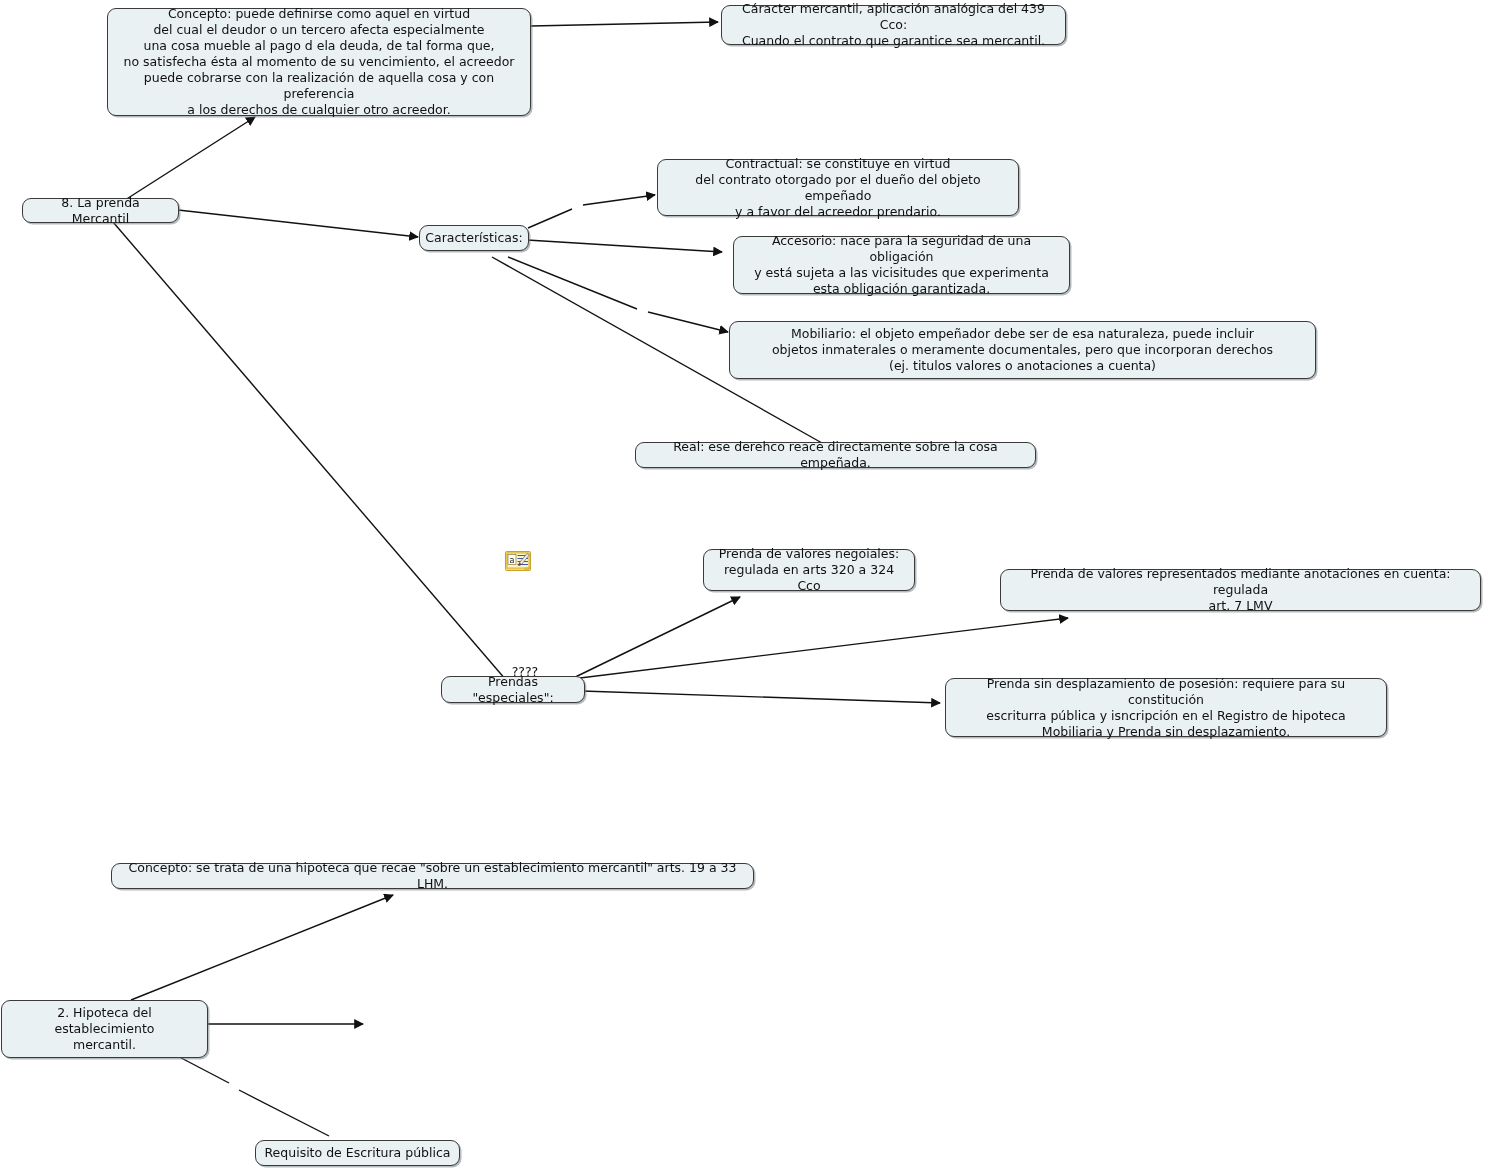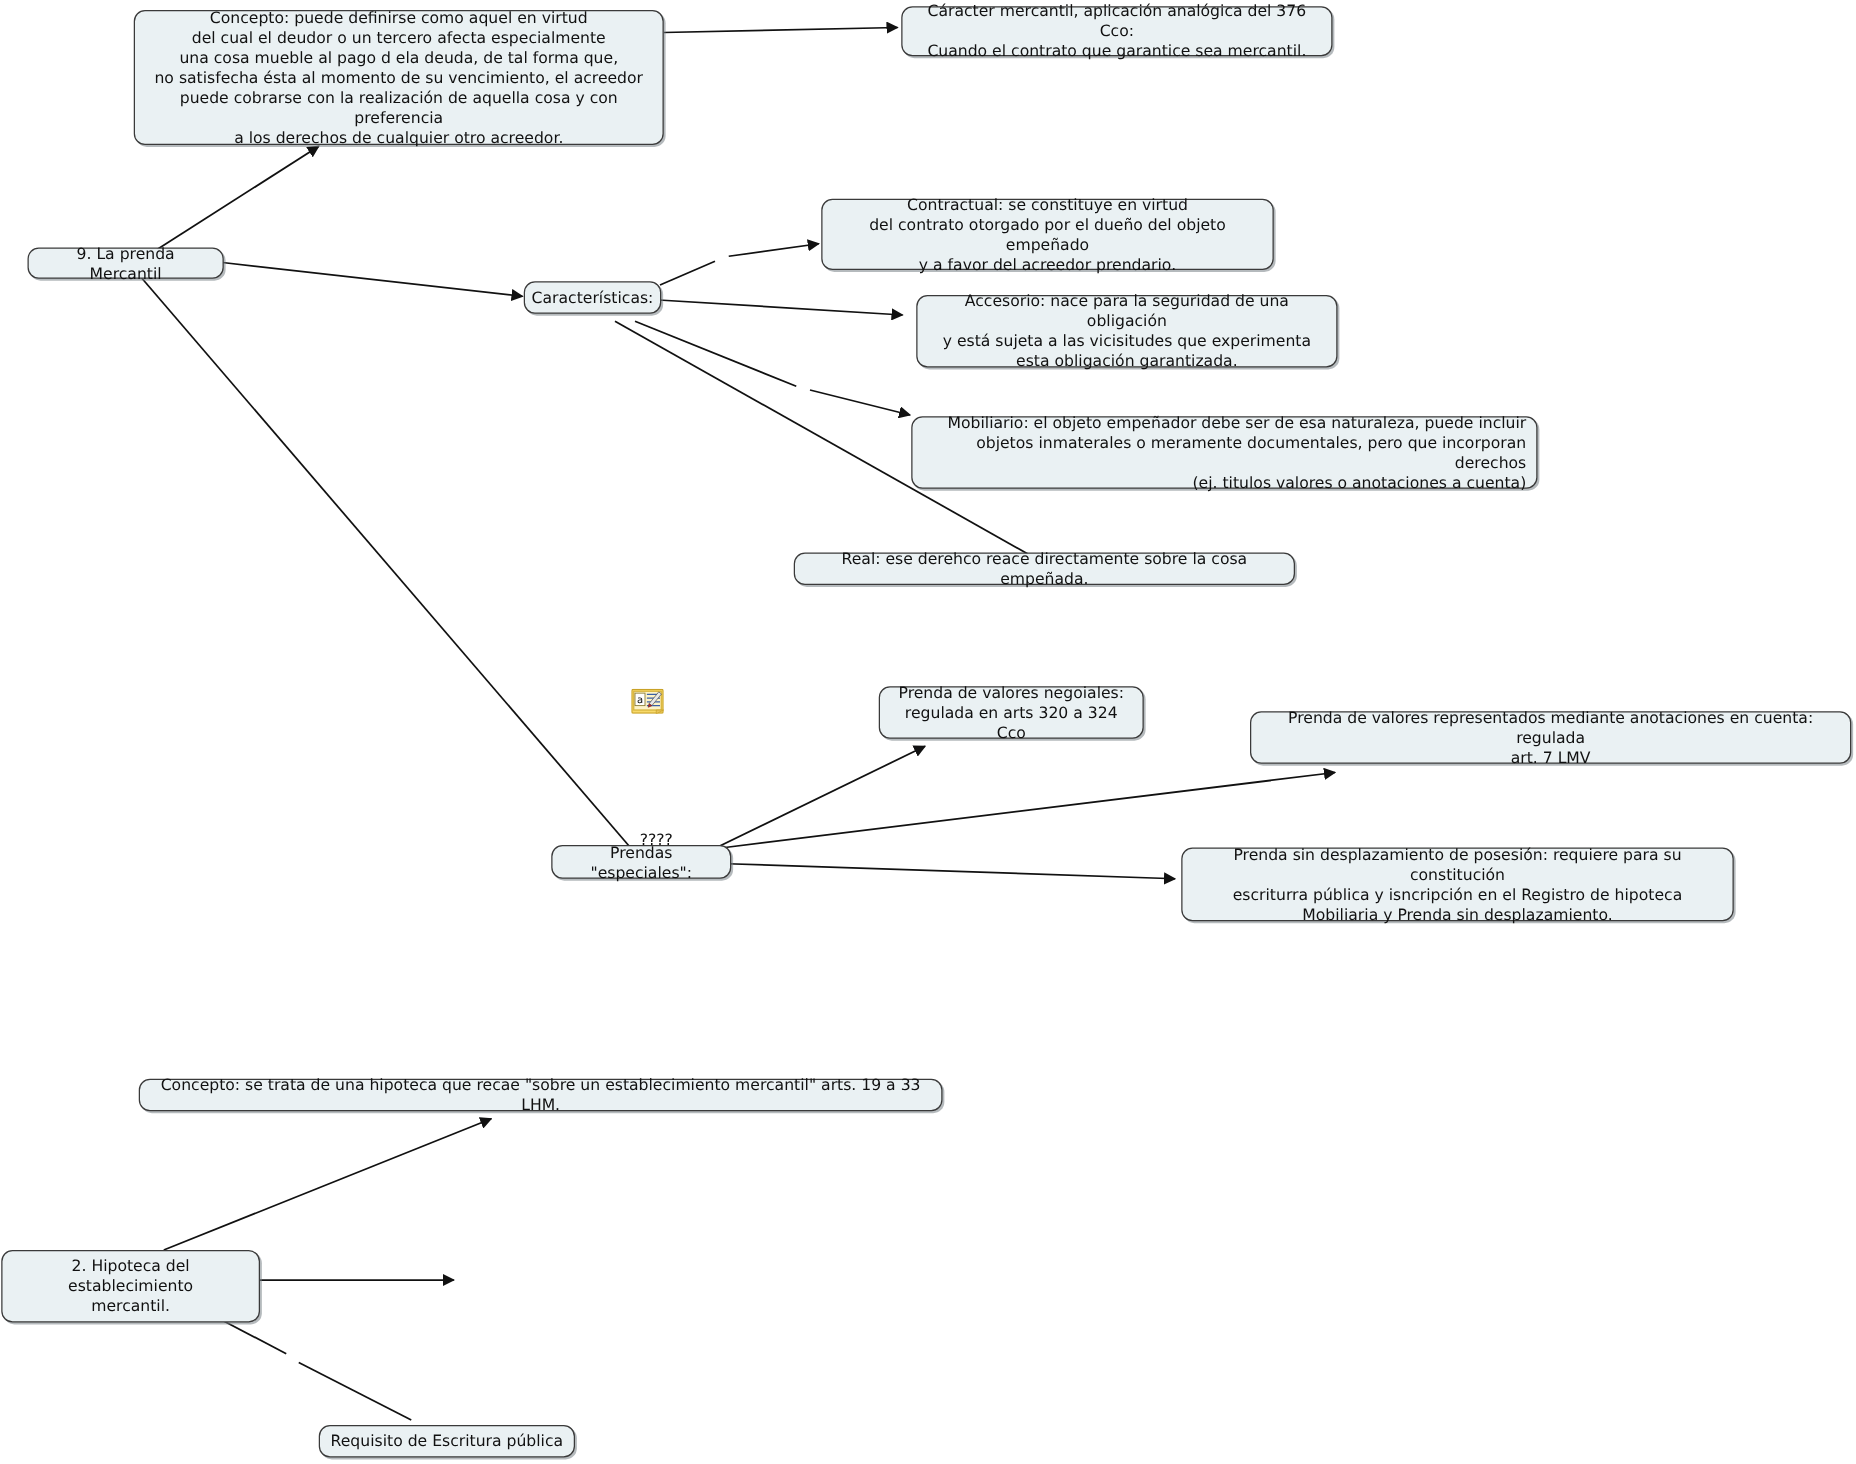--- a/index.html
+++ b/index.html
@@ -107,45 +107,45 @@
   <div class="node" style="left:107px; top:8px; width:424px; height:108px;">
     <span>Concepto: puede definirse como aquel en virtud
 del cual el deudor o un tercero afecta especialmente
 una cosa mueble al pago d ela deuda, de tal forma que,
 no satisfecha ésta al momento de su vencimiento, el acreedor
 puede cobrarse con la realización de aquella cosa y con preferencia
 a los derechos de cualquier otro acreedor.</span>
   </div>
 
   <div class="node" style="left:721px; top:5px; width:345px; height:40px;">
-    <span>Cáracter mercantil, aplicación analógica del 376 Cco:
+    <span>Cáracter mercantil, aplicación analógica del 439 Cco:
 Cuando el contrato que garantice sea mercantil.</span>
   </div>
 
   <div class="node" style="left:22px; top:198px; width:157px; height:25px;">
-    <span>9. La prenda Mercantil</span>
+    <span>8. La prenda Mercantil</span>
   </div>
 
   <div class="node" style="left:419px; top:225px; width:110px; height:26px;">
     <span>Características:</span>
   </div>
 
   <div class="node" style="left:657px; top:159px; width:362px; height:57px;">
     <span>Contractual: se constituye en virtud
 del contrato otorgado por el dueño del objeto empeñado
 y a favor del acreedor prendario.</span>
   </div>
 
   <div class="node" style="left:733px; top:236px; width:337px; height:58px;">
     <span>Accesorio: nace para la seguridad de una obligación
 y está sujeta a las vicisitudes que experimenta
 esta obligación garantizada.</span>
   </div>
 
-  <div class="node" style="left:729px; top:333px; width:501px; height:58px;text-align:right;">
+  <div class="node" style="left:729px; top:321px; width:587px; height:58px;">
     <span>Mobiliario: el objeto empeñador debe ser de esa naturaleza, puede incluir
 objetos inmaterales o meramente documentales, pero que incorporan derechos
 (ej. titulos valores o anotaciones a cuenta)</span>
   </div>
 
   <div class="node" style="left:635px; top:442px; width:401px; height:26px;">
     <span>Real: ese derehco reace directamente sobre la cosa empeñada.</span>
   </div>
 
   <span class="note-icon" style="left:505px; top:551px;">

